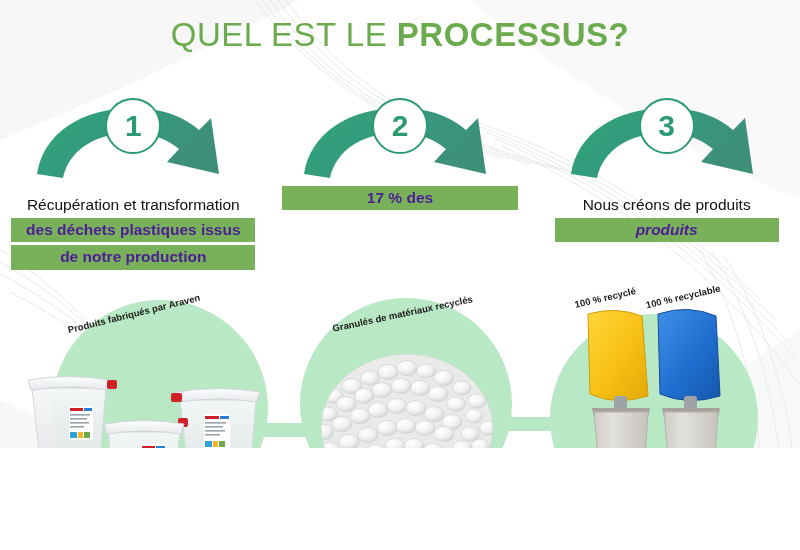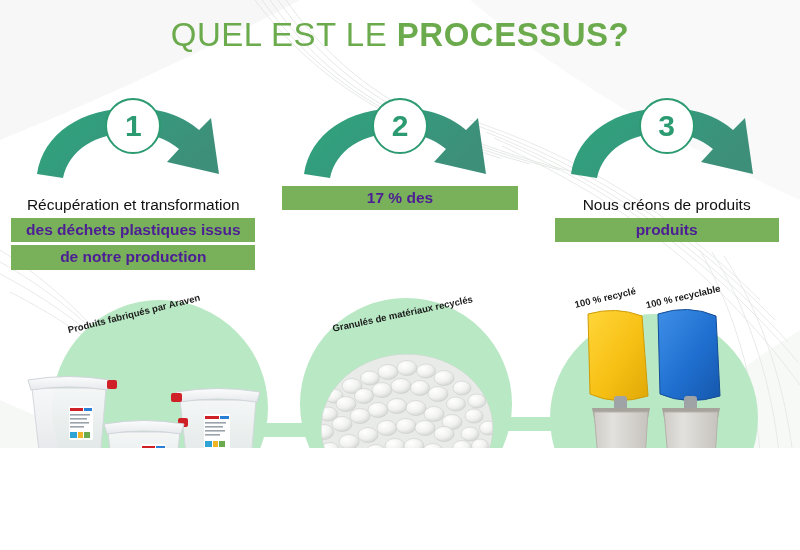--- a/index.html
+++ b/index.html
@@ -114,21 +114,21 @@
     color: #4c1d95;
     font-weight: 700;
     font-size: 15.5px;
     line-height: 1.45;
     padding: 1px 9px;
     text-align: center;
     white-space: nowrap;
   }
   .step-1 .hl { min-width: 226px; }
   .step-2 .hl { min-width: 218px; }
-  .step-3 .hl { min-width: 206px; }
+  .step-3 .hl { min-width: 206px; font-style: italic; }
 
   
   .scene {
     position: absolute;
     left: 0;
     top: 286px;
     width: 800px;
     height: 264px;
   }
   .connector {

